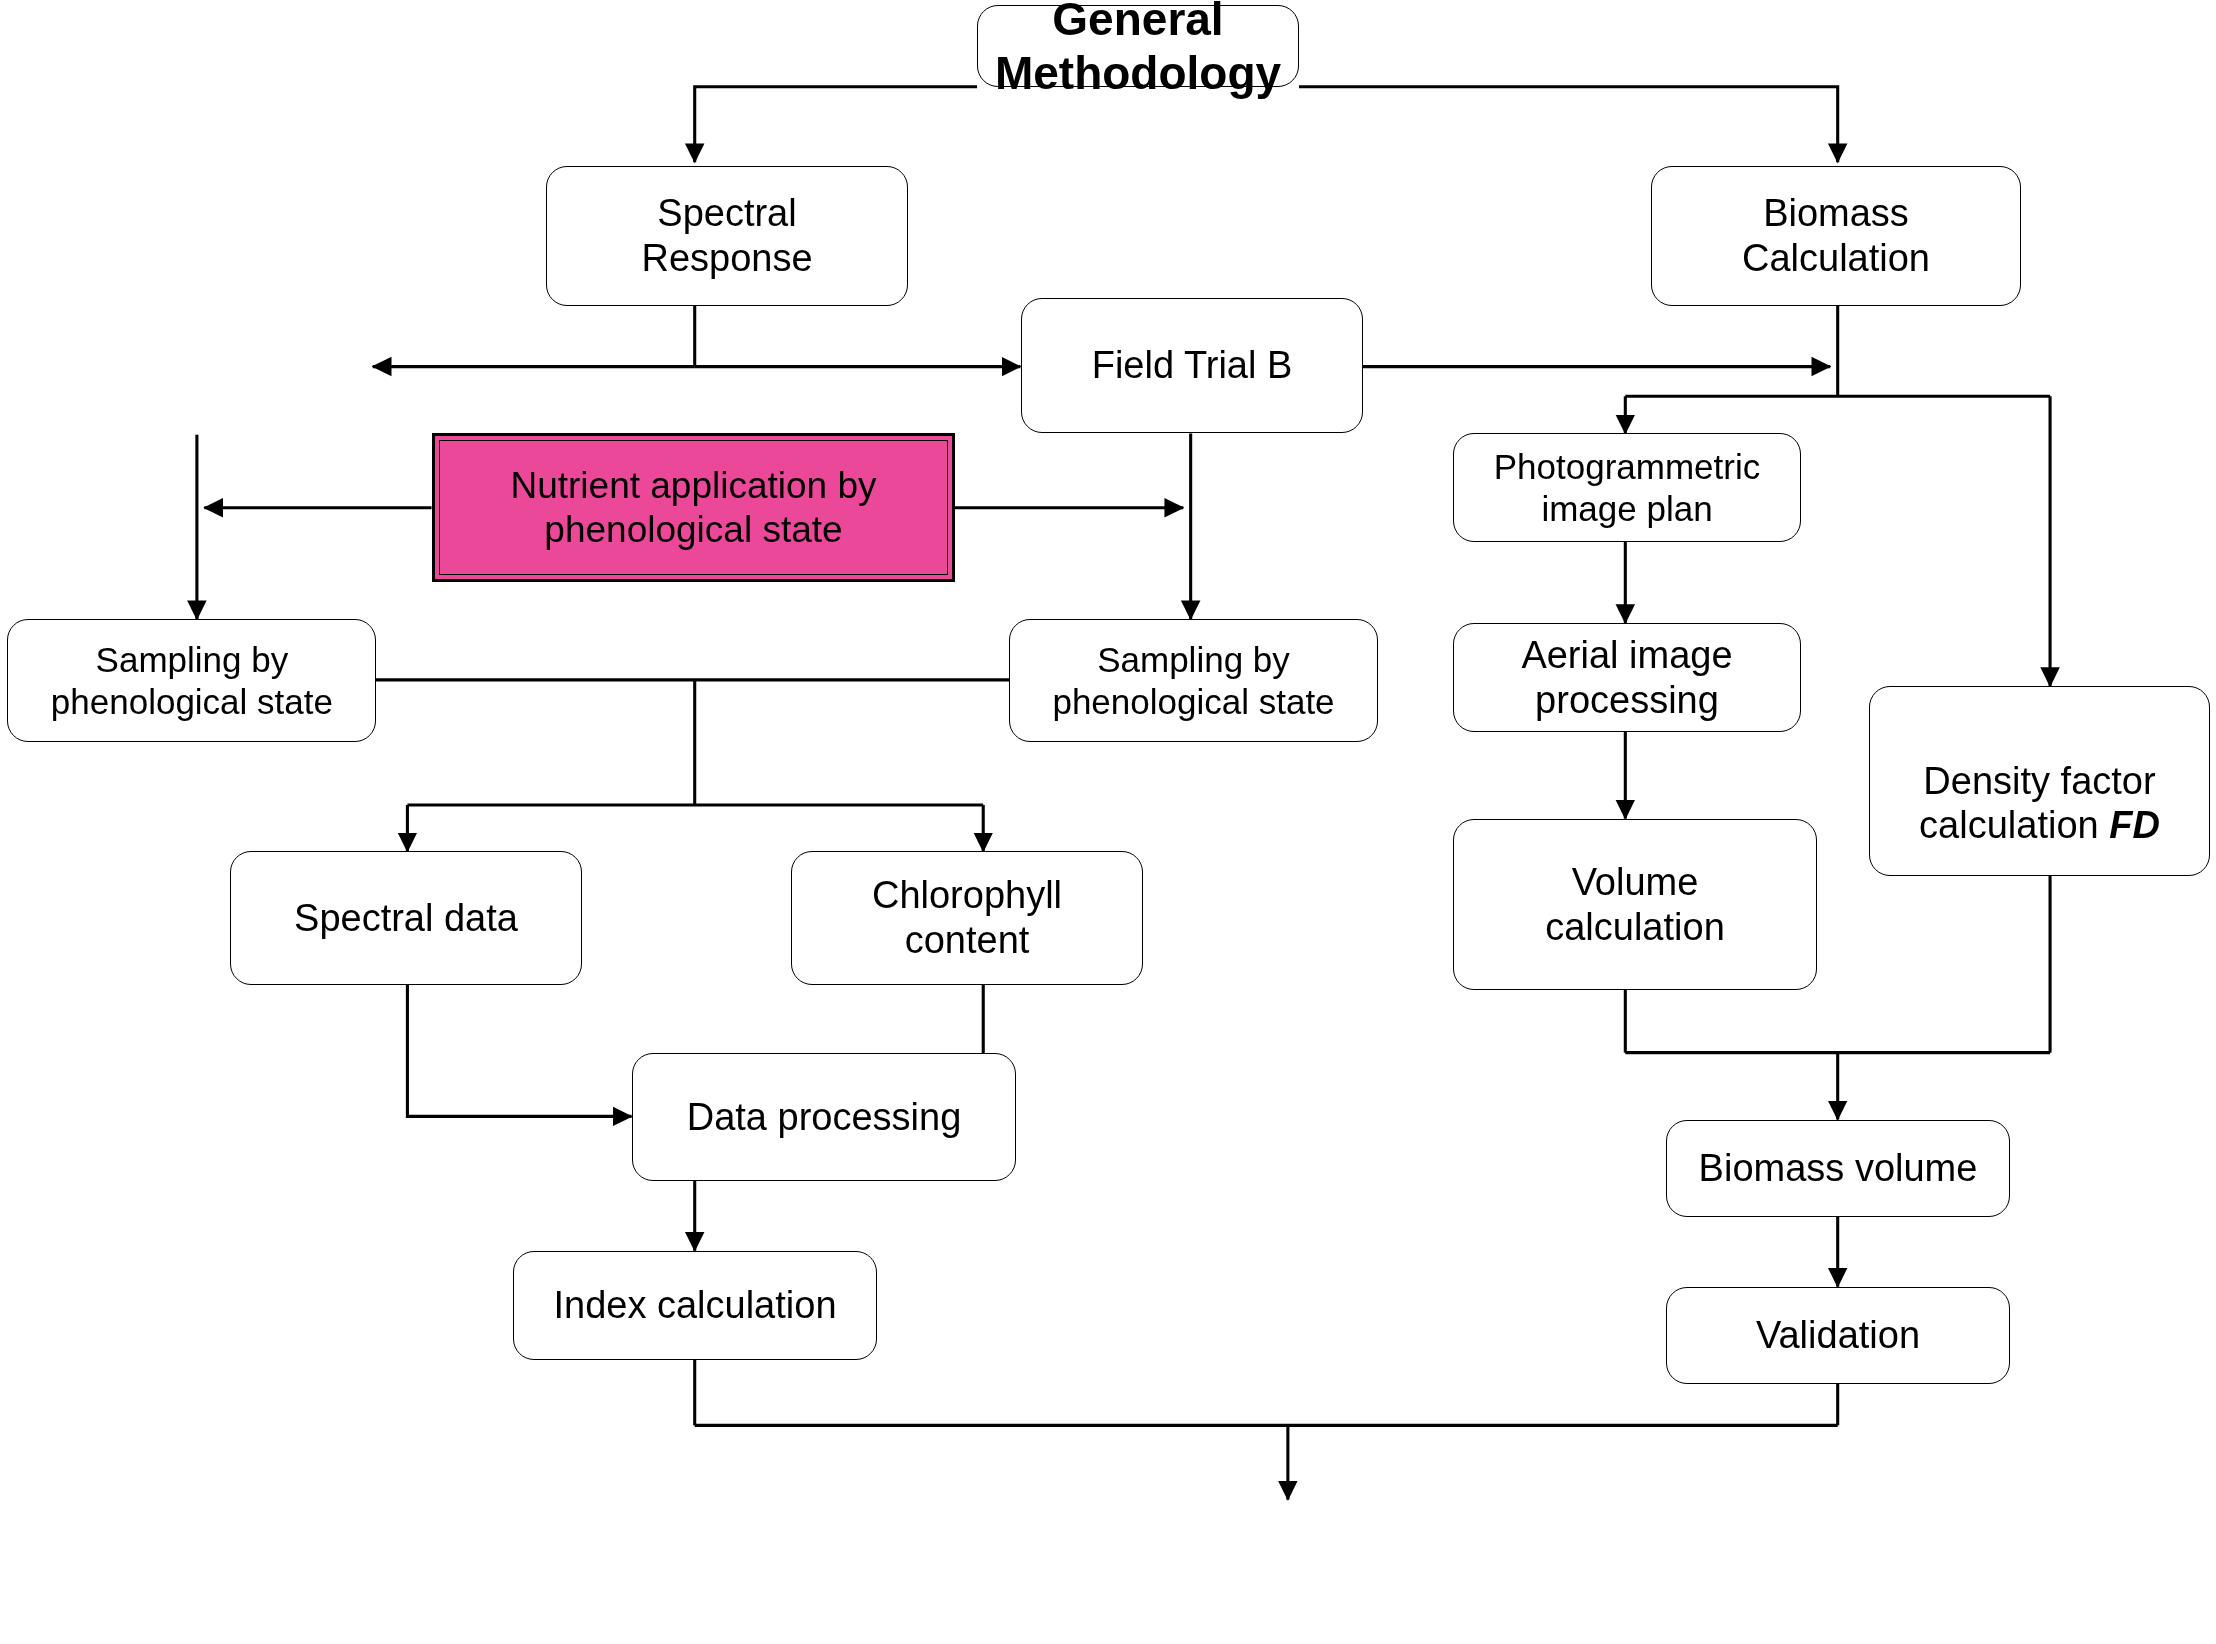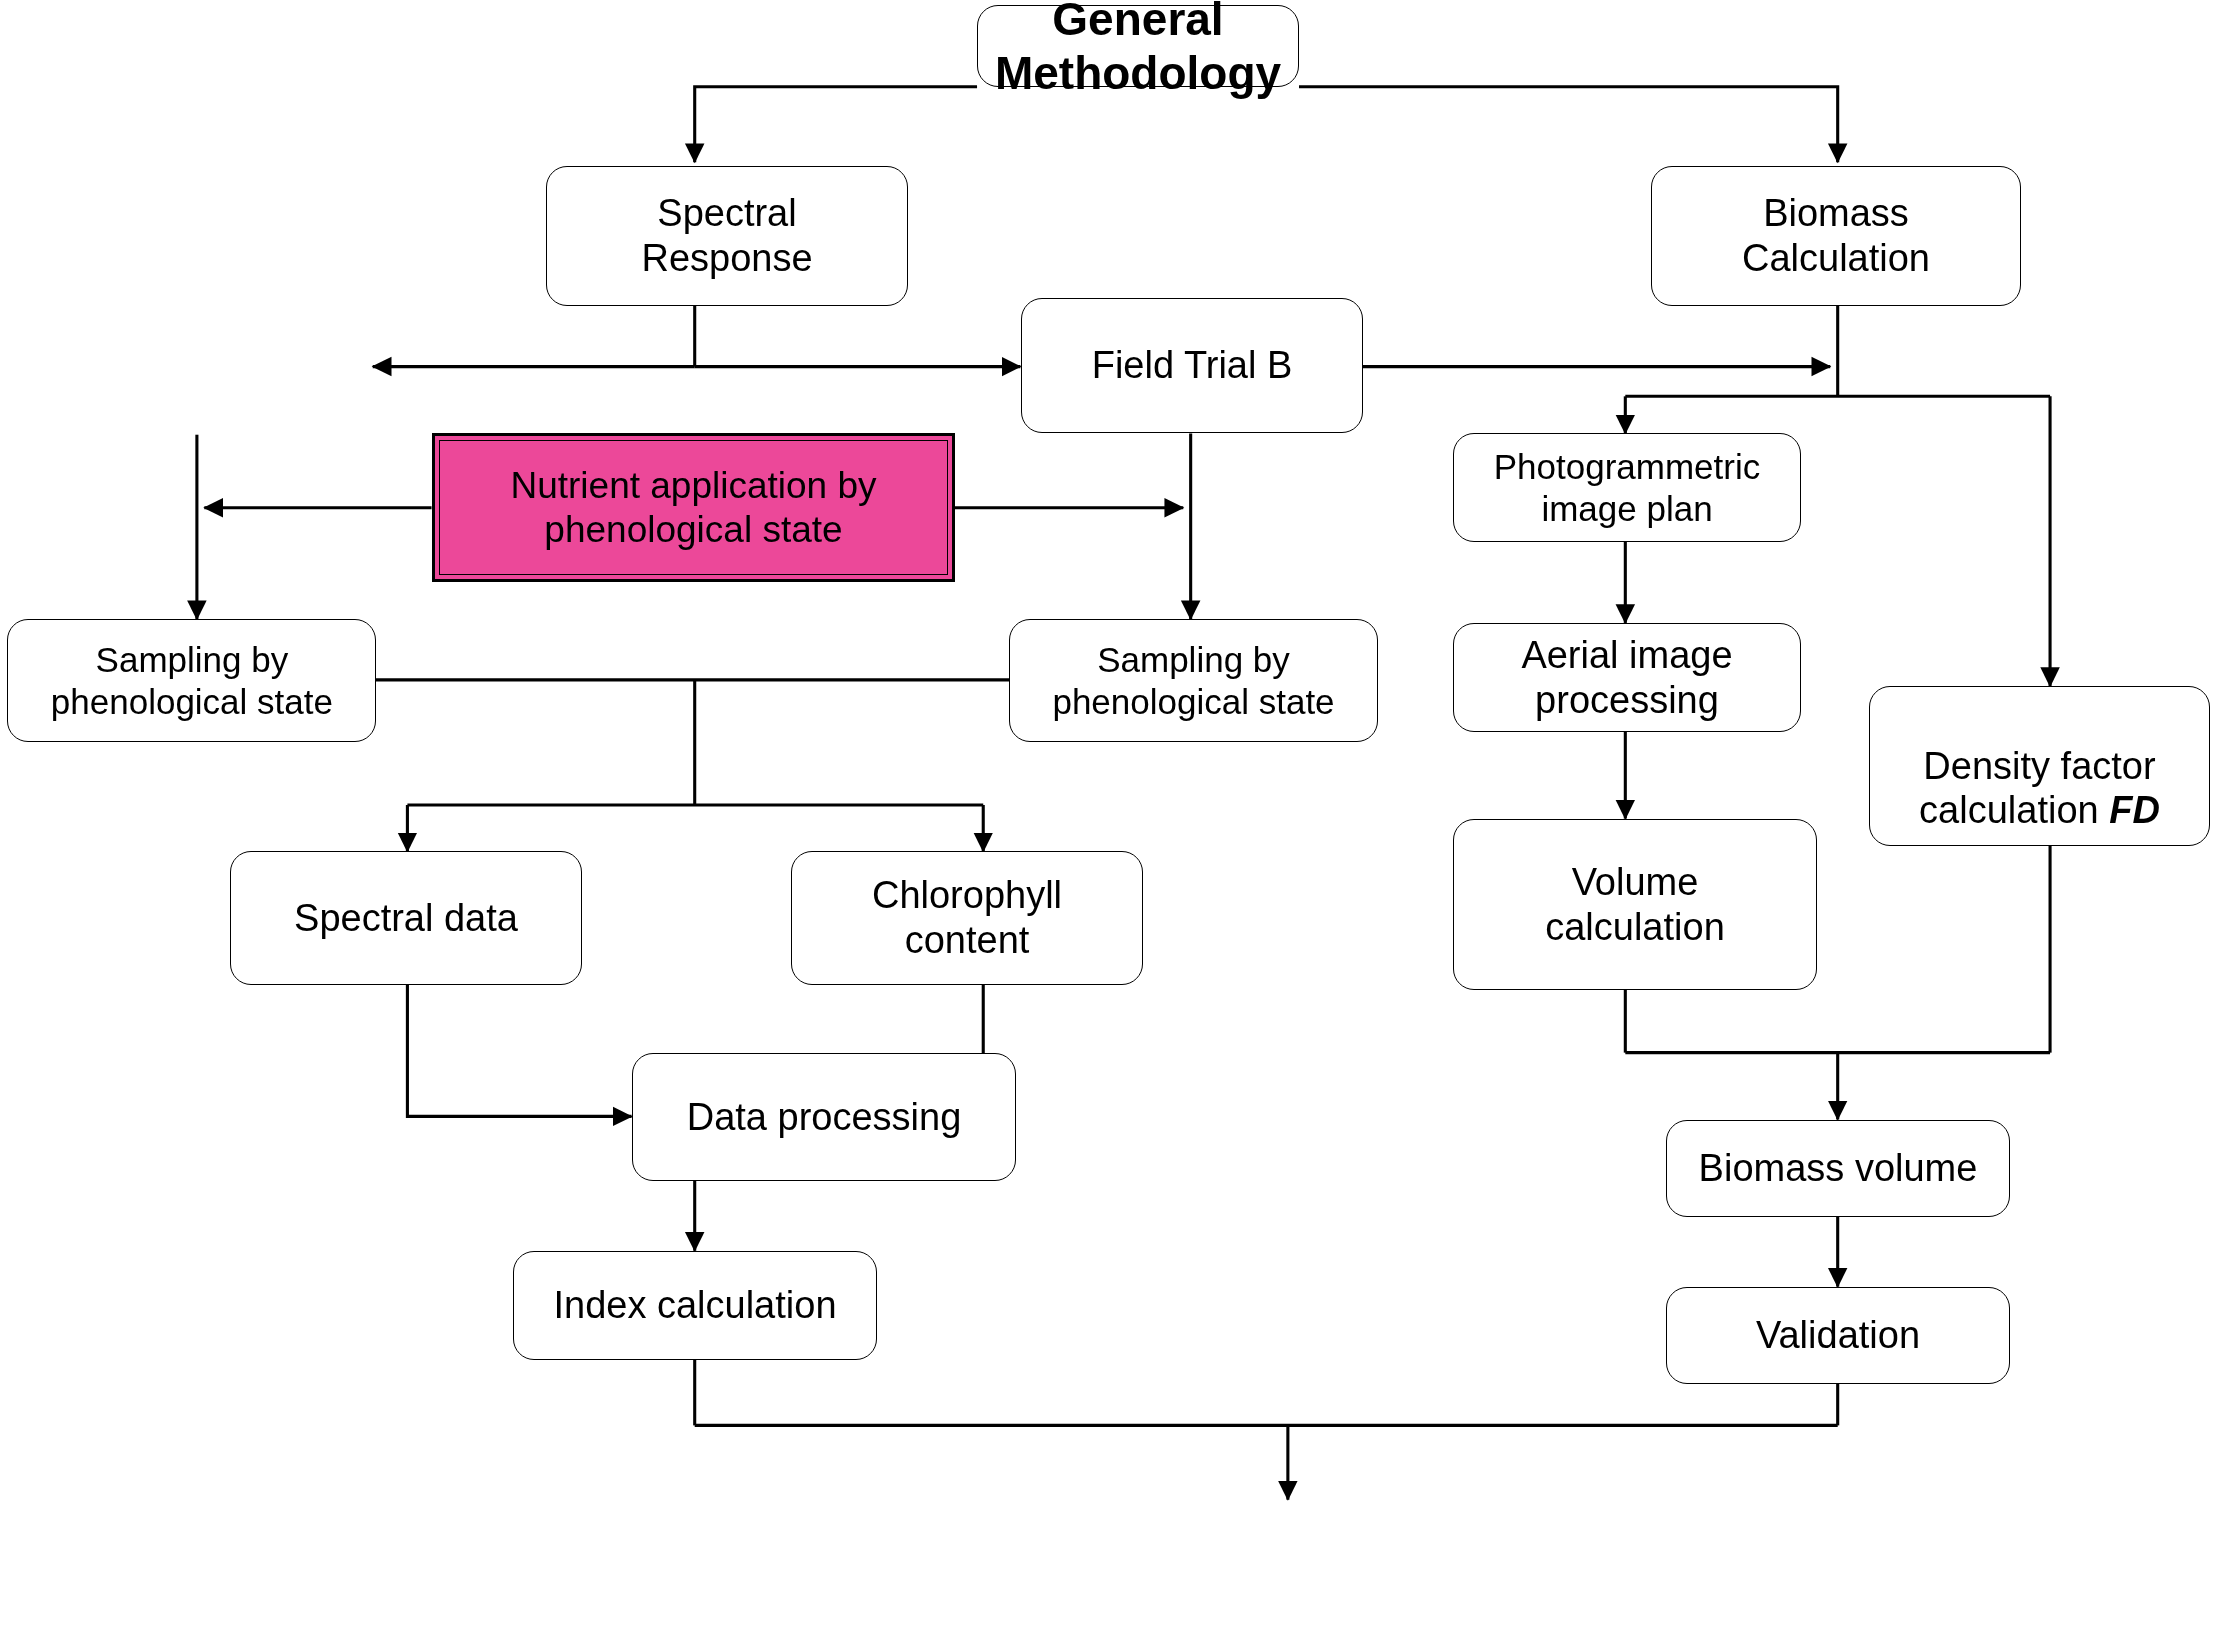--- a/index.html
+++ b/index.html
@@ -187,21 +187,21 @@
   <div class="node fs-std" style="left:1453px; top:623px; width:348px; height:109px;">
     <span class="lbl">Aerial image
 processing</span>
   </div>
 
   <div class="node fs-std" style="left:1453px; top:819px; width:364px; height:171px;">
     <span class="lbl">Volume
 calculation</span>
   </div>
 
-  <div class="node fs-std" style="left:1869px; top:686px; width:341px; height:160px;">
+  <div class="node fs-std" style="left:1869px; top:686px; width:341px; height:190px;">
     <span class="lbl">
       <span>Density factor
 calculation </span><span class="ital-bold">FD</span>
     </span>
   </div>
 
   <div class="node fs-std" style="left:230px; top:851px; width:352px; height:134px;">
     <span class="lbl">Spectral data</span>
   </div>
 

